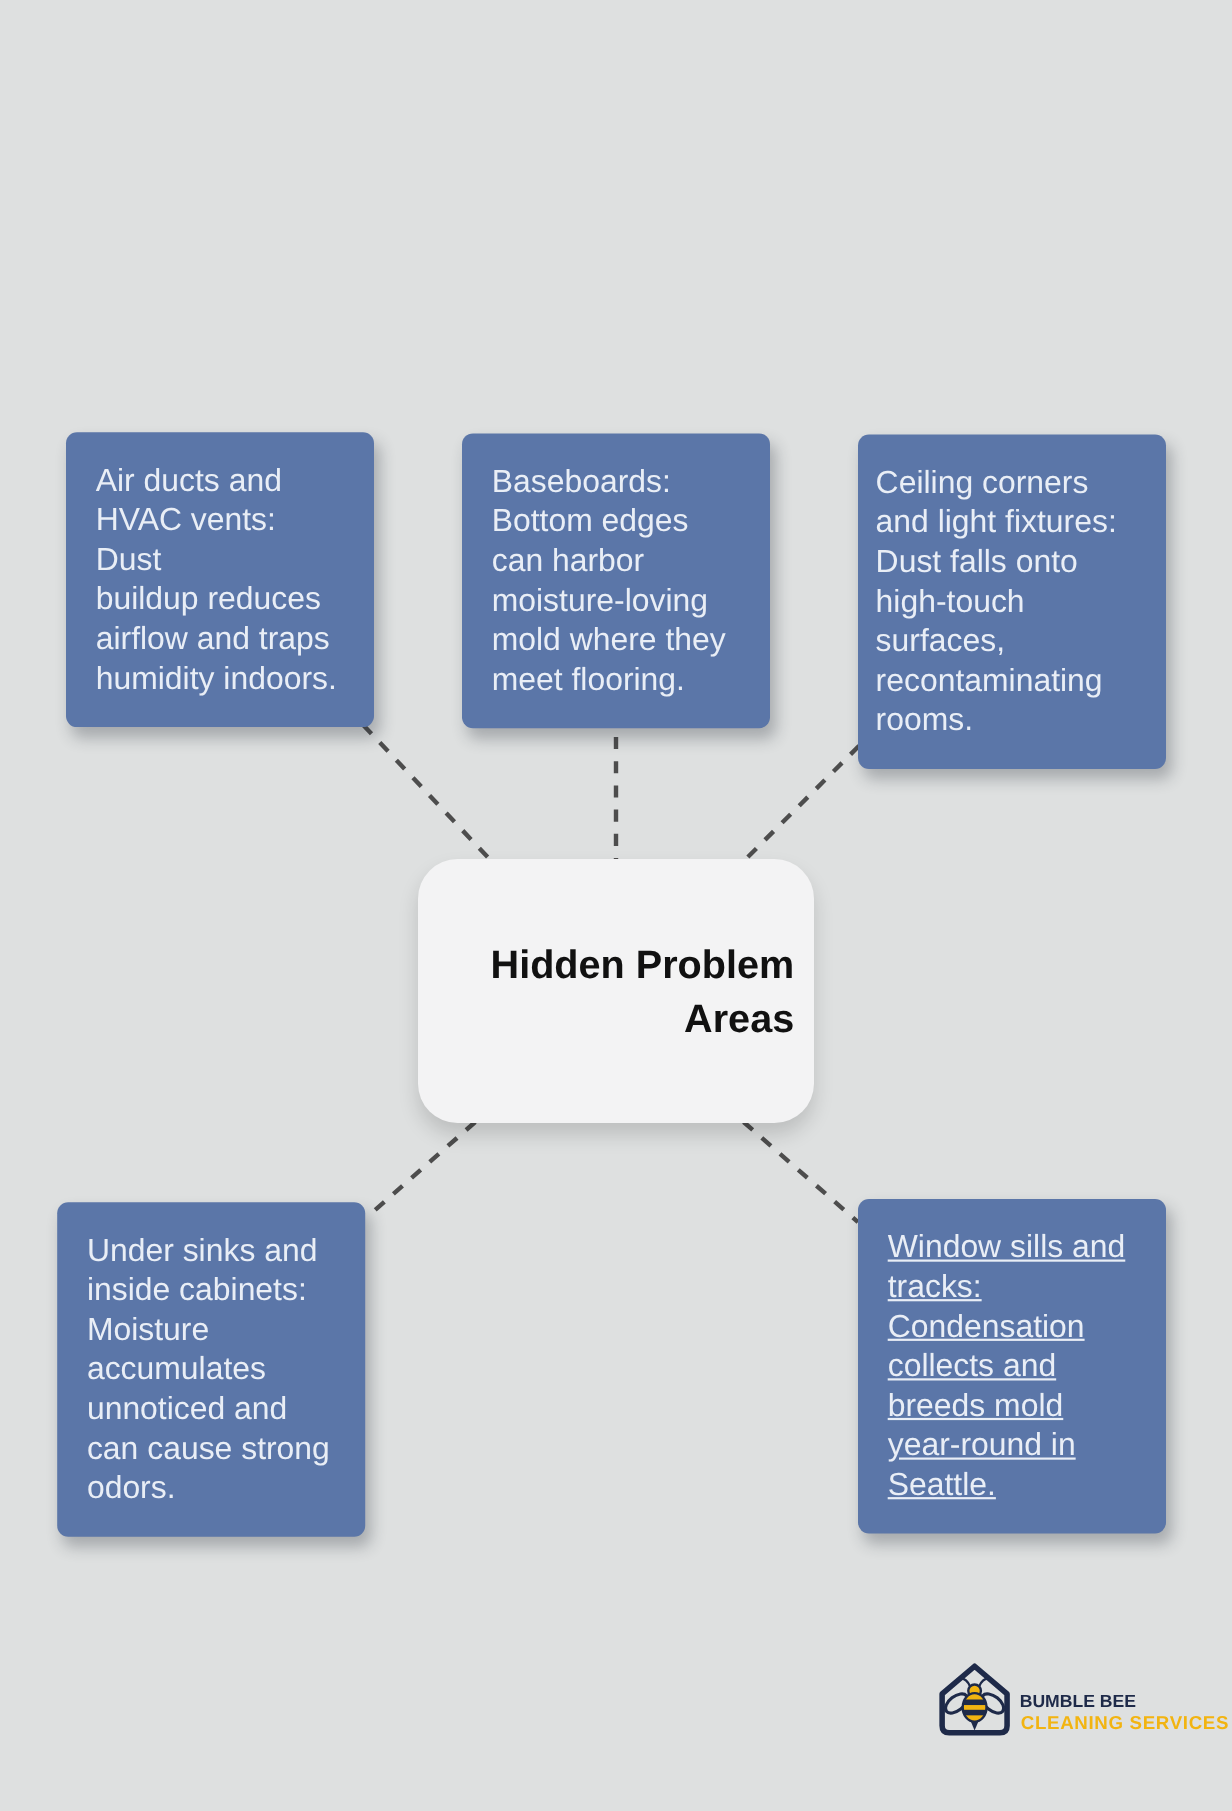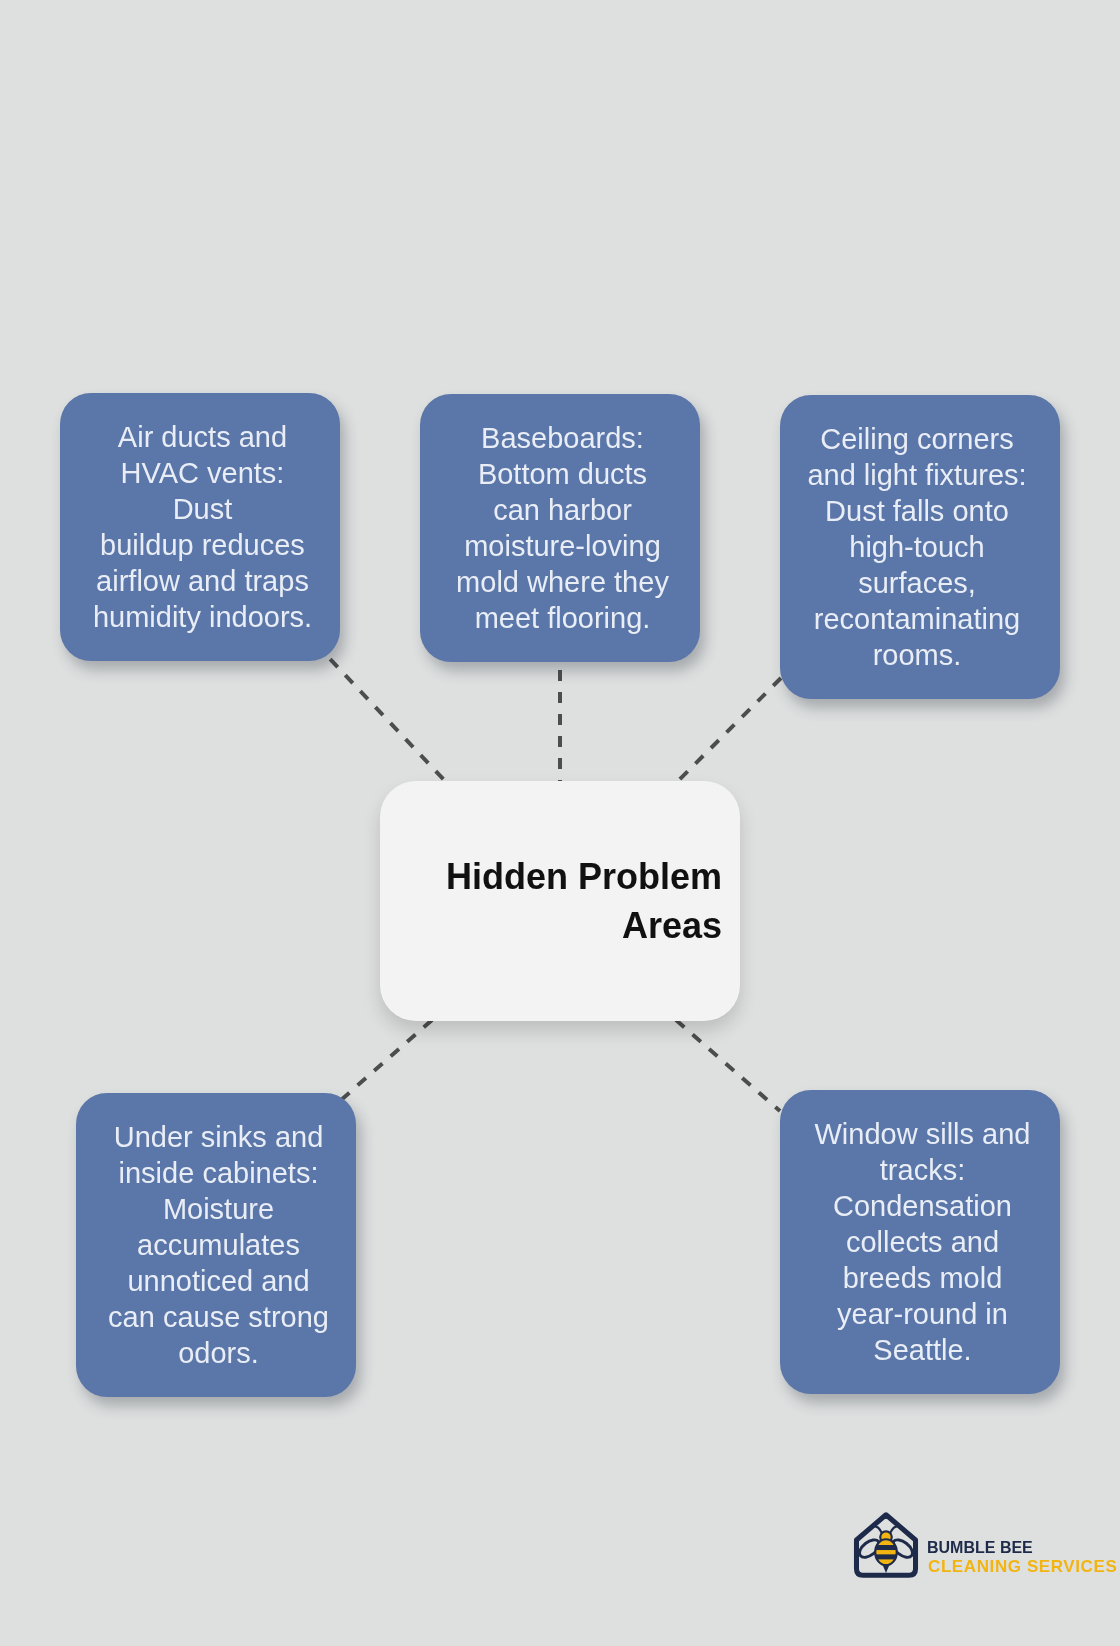--- a/index.html
+++ b/index.html
@@ -22,33 +22,32 @@
     font-weight: bold;
     letter-spacing: -0.5px;
     color: var(--title-color, #0c0c0c);
   }
   .node {
     position: absolute;
     width: 280px;
     box-sizing: border-box;
     background: var(--node-bg, #5b76a8);
     color: var(--node-text, #e9eef6);
-    border-radius: 31px;
+    border-radius: 10px;
     padding: 26px 22px 26px 27px;
     font-size: 29px;
     line-height: 36px;
     white-space: pre-line;
     box-shadow: 5px 9px 14px rgba(40,45,55,0.30);
-    text-align: center;
   }
   .node-air       { left: 60px;  top: 393px; }
   .node-baseboard { left: 420px; top: 394px; }
   .node-ceiling   { left: 780px; top: 395px; padding-left: 16px; }
-  .node-sinks     { left: 76px;  top: 1093px; }
-  .node-window    { left: 780px; top: 1090px; }
+  .node-sinks     { left: 52px;  top: 1093px; }
+  .node-window    { left: 780px; top: 1090px; text-decoration: underline; }
   .center-node {
     position: absolute;
     left: 380px;
     top: 781px;
     width: 360px;
     height: 240px;
     box-sizing: border-box;
     padding: 0 18px;
     background: var(--center-bg, #f3f3f4);
     border-radius: 36px;
@@ -128,21 +127,21 @@
     <line x1="432" y1="1020" x2="341" y2="1100"></line>
     <line x1="676" y1="1020" x2="780" y2="1111"></line>
   </svg>
 
   <div class="node node-air">Air ducts and
 HVAC vents: Dust
 buildup reduces
 airflow and traps
 humidity indoors.</div>
   <div class="node node-baseboard">Baseboards:
-Bottom ducts
+Bottom edges
 can harbor
 moisture-loving
 mold where they
 meet flooring.</div>
   <div class="node node-ceiling">Ceiling corners
 and light fixtures:
 Dust falls onto
 high-touch
 surfaces,
 recontaminating

